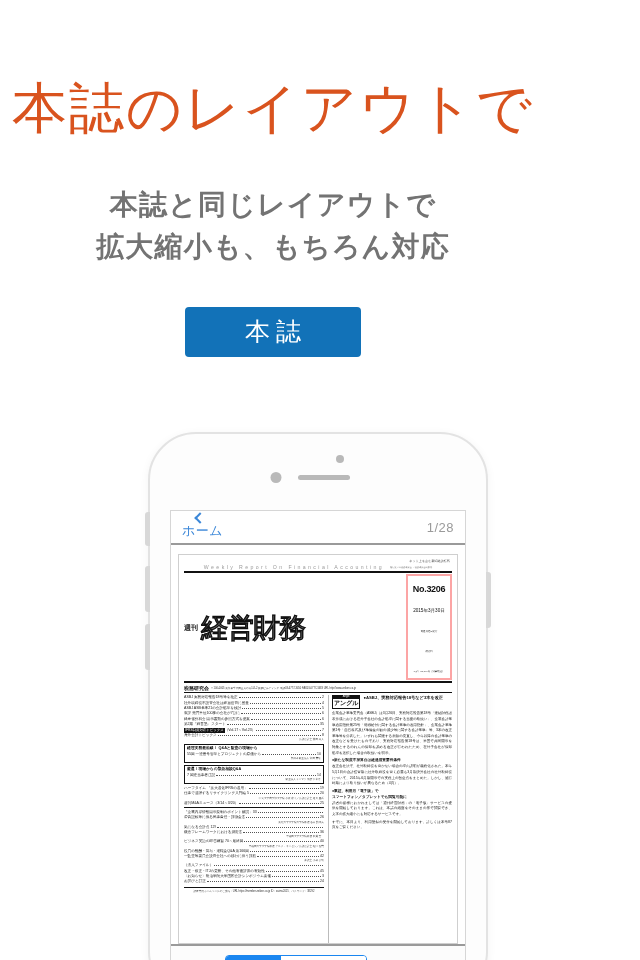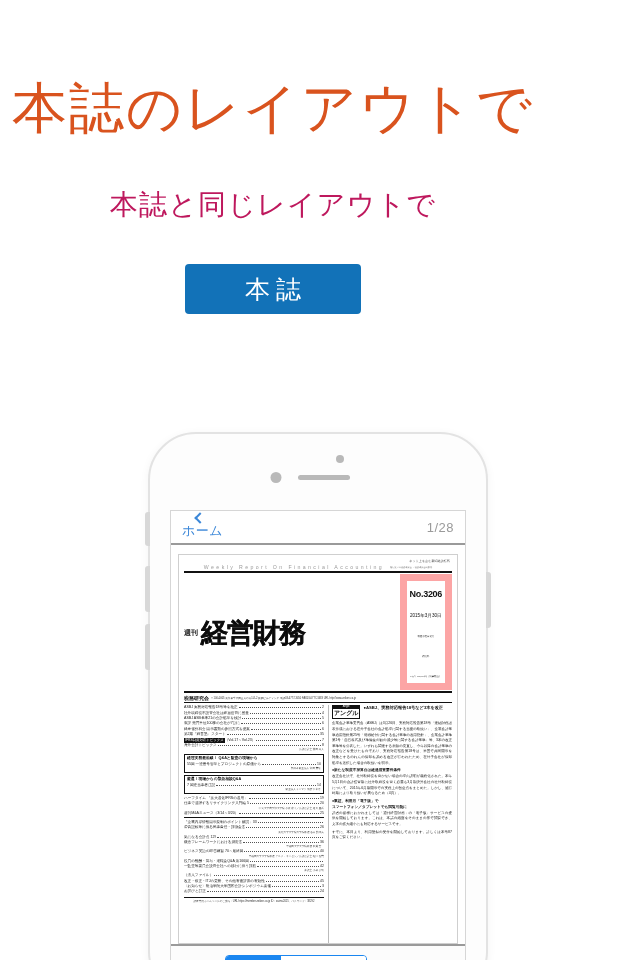--- a/index.html
+++ b/index.html
@@ -18,24 +18,24 @@
     color:#d9531e;
     font-size:55px;
     line-height:1.12;
     font-weight:400;
     letter-spacing:2px;
     white-space:nowrap;
   }
 
   .subcopy {
     margin-top:44px;
-    color:#be185d;
+    color:#737373;
     font-size:28px;
     line-height:1.52;
-    font-weight:400;
+    font-weight:700;
     letter-spacing:1.2px;
   }
   .subcopy div { white-space:nowrap; }
 
   .cta-wrap { margin-top:38px; display:flex; justify-content:center; }
   .cta {
     background:#1272b8;
     color:#ffffff;
     border:none;
     border-radius:4px;
@@ -138,27 +138,27 @@
   }
   .mast-eng .bits { font-size:2.2px; color:#666; margin-left:6px; letter-spacing:0; }
 
   .mast-main {
     display:flex; align-items:center; gap:3px;
     border-top:2.2px solid #111; border-bottom:2.2px solid #111;
     padding:1px 0;
   }
   .mast-sub { font-size:7px; color:#111; font-weight:bold; line-height:1; }
   .mast-title {
-    flex:1; font-size:27px; font-weight:bold; color:#000000;
+    flex:1; font-size:27px; font-weight:bold; color:#737373;
     letter-spacing:-1px; line-height:1;
     font-family:"DejaVu Serif", serif;
     -webkit-text-stroke:0.4px #111;
   }
   .mast-no {
-    border:7px solid #fca5a5; padding:1px 3px; text-align:center;
+    border:2px solid #fca5a5; padding:1px 3px; text-align:center;
     line-height:1.25; min-width:46px;
   }
   .mast-no .num { font-size:9px; font-weight:bold; color:#111; letter-spacing:-.3px; }
   .mast-no .date { font-size:4.6px; color:#111; }
   .mast-no .tiny { font-size:2.4px; color:#333; }
 
   .mast-pub {
     display:flex; align-items:center; gap:2px;
     font-size:2.6px; color:#333; margin-top:1.5px;
     border-bottom:.6px solid #111; padding-bottom:1.5px;
@@ -225,20 +225,21 @@
   .tb-aa { margin-left:auto; color:#b0b0b0; display:flex; align-items:baseline; cursor:pointer; }
   .tb-aa .big { font-size:19px; }
 </style>
 </head>
 <body>
 
 <div class="promo">
   <div class="headline">本誌のレイアウトで</div>
   <div class="subcopy">
     <div>本誌と同じレイアウトで</div>
+    <div>拡大縮小も、もちろん対応</div>
   </div>
   <div class="cta-wrap">
     <button class="cta">本誌</button>
   </div>
 </div>
 
 <div class="phone">
   <div class="btn-vol v1"></div>
   <div class="btn-vol v2"></div>
   <div class="btn-vol v3"></div>

